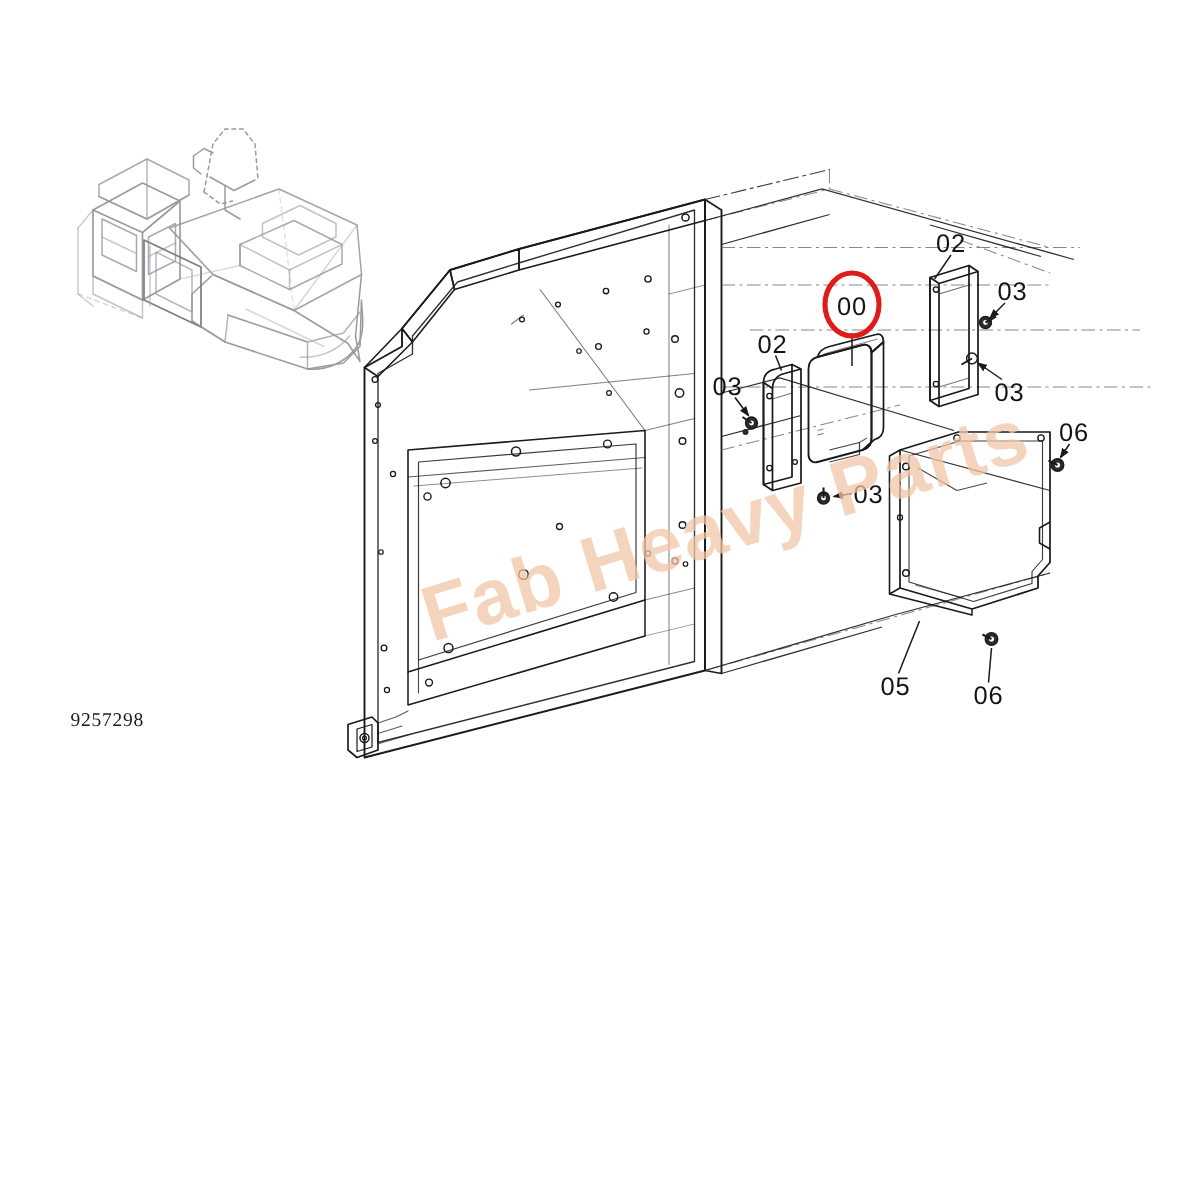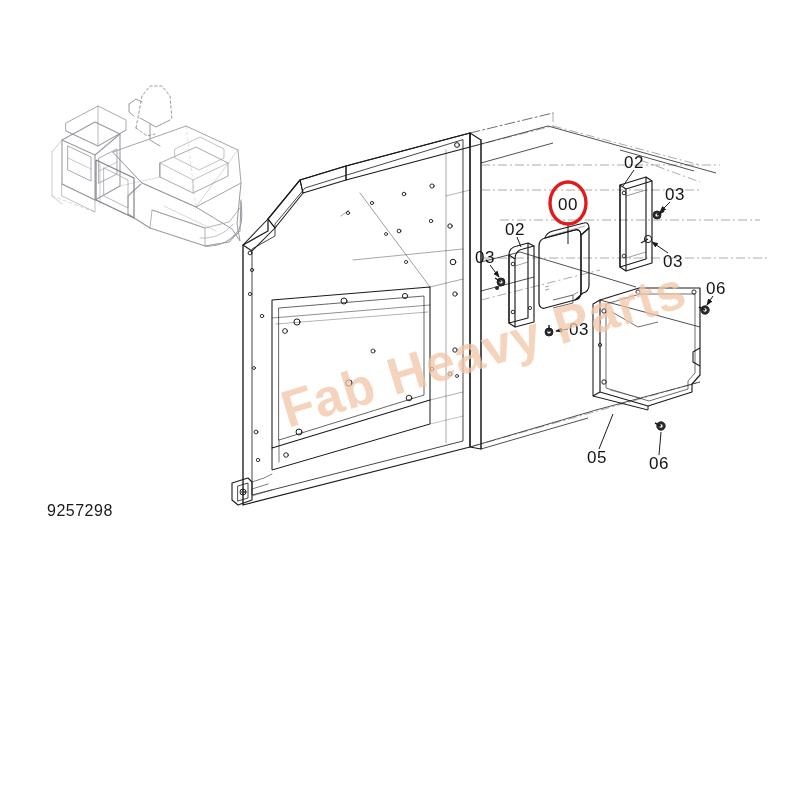--- a/index.html
+++ b/index.html
@@ -22,23 +22,23 @@
     height: 800px;
   }
   #diagram-svg {
     position: absolute;
     left: 0; top: 0;
     display: block;
   }
   .part-number-text {
     position: absolute;
     left: 47px;
-    top: 502px;
-    font-family: Liberation Sans, sans-serif;
-    font-size: 16px;
+    top: 472px;
+    font-family: Liberation Serif, serif;
+    font-size: 13px;
     letter-spacing: 0.5px;
     color: #1a1a1a;
     white-space: nowrap;
   }
   text.callout-label {
     font-family: "Liberation Sans", sans-serif;
     font-size: 17px;
     fill: #141414;
     letter-spacing: 0.5px;
   }

